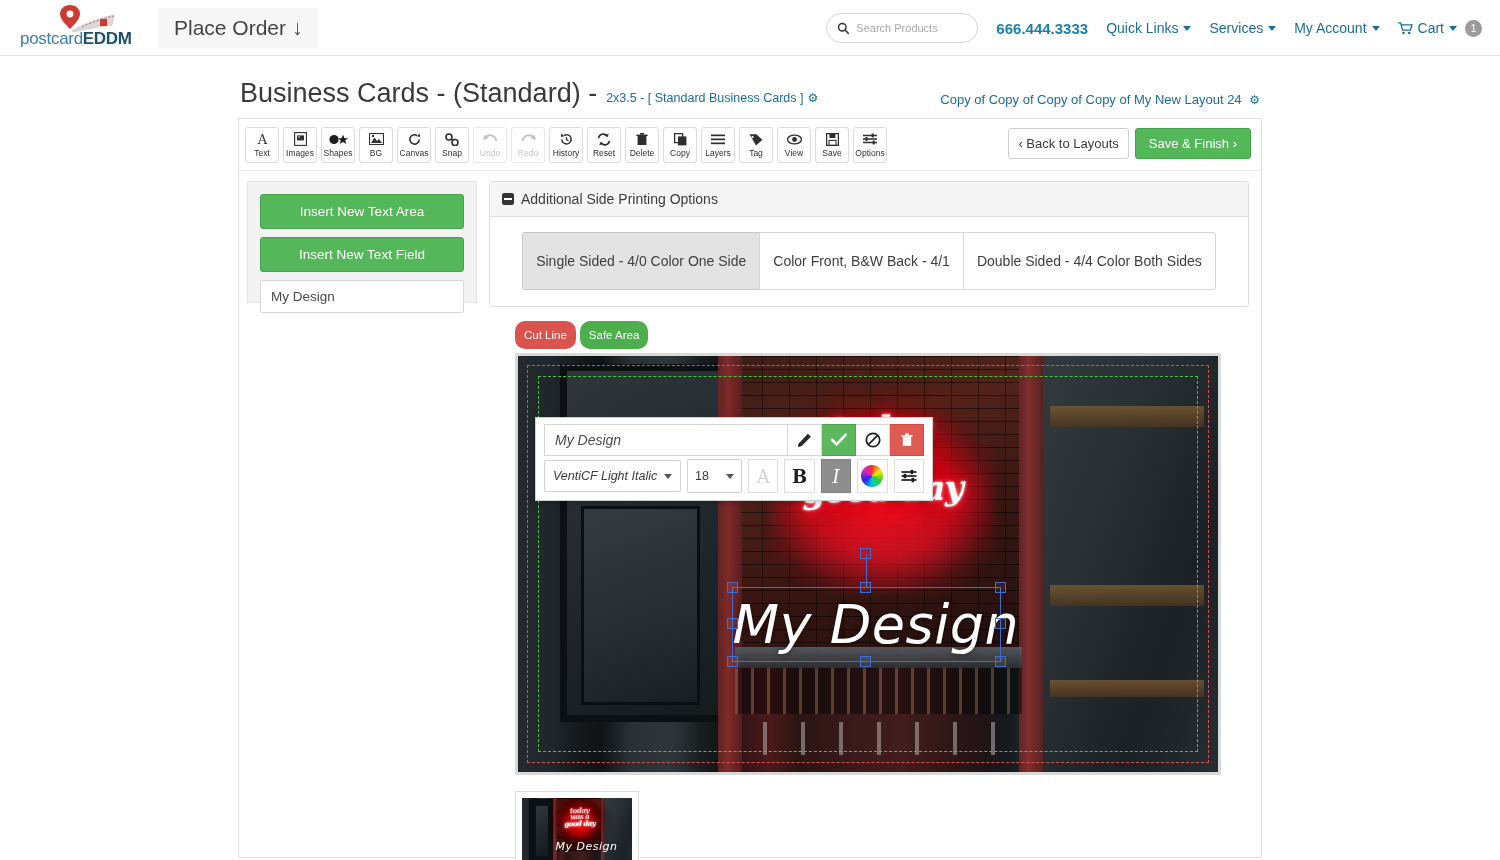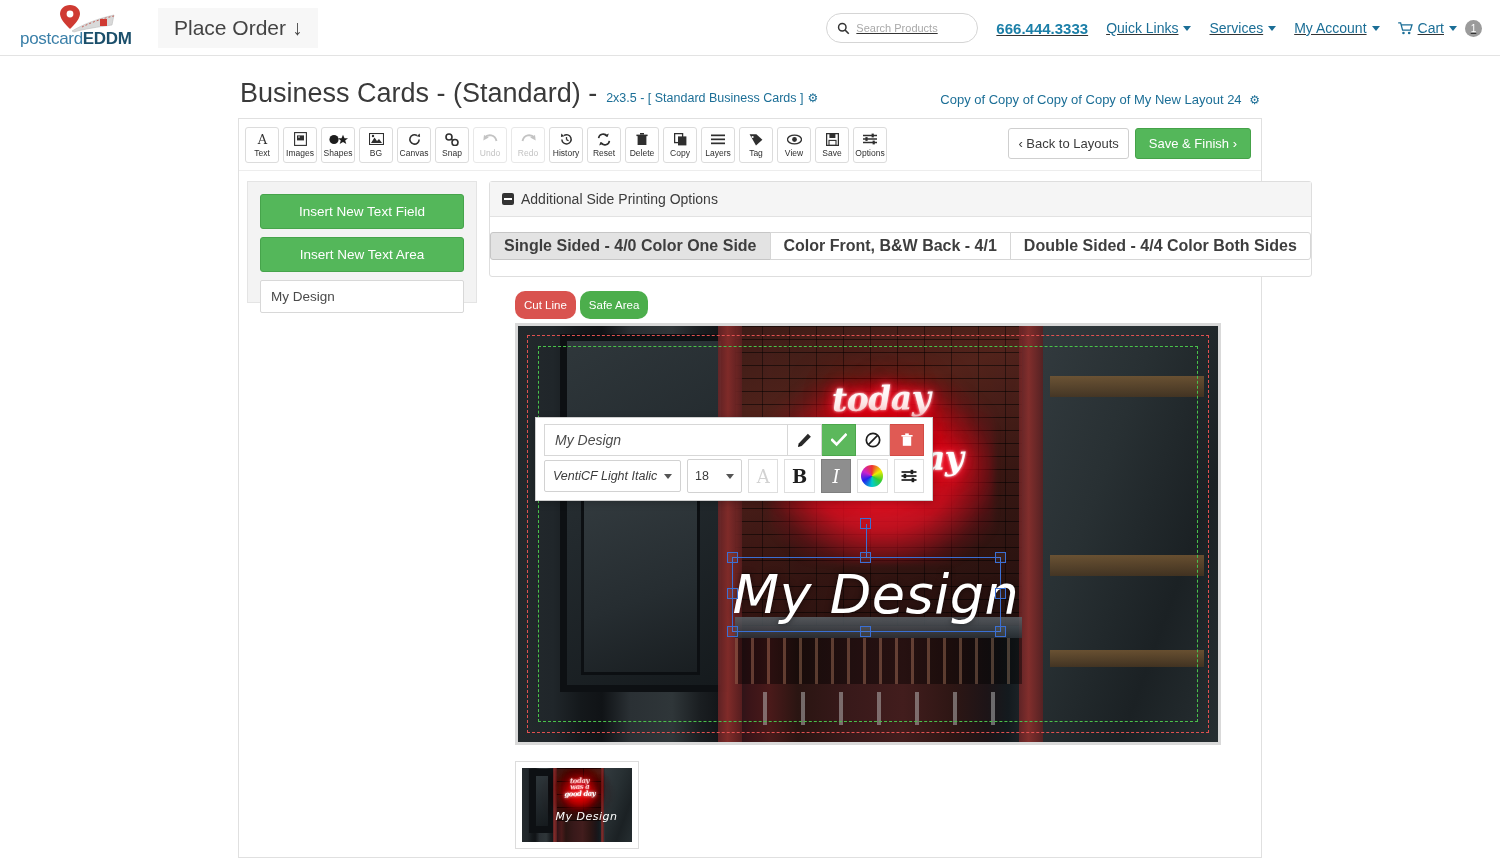--- a/index.html
+++ b/index.html
@@ -50,21 +50,20 @@
     font-weight: 400;
     white-space: nowrap;
   }
 
   .header-right {
     position: absolute;
     right: 18px; top: 0;
     height: 56px;
     display: flex; align-items: center;
     gap: 18px;
-    text-decoration: underline;
   }
   .search-box {
     width: 152px; height: 30px;
     border: 1px solid #d5d5d5;
     border-radius: 16px;
     display: flex; align-items: center;
     padding: 0 10px;
     background: #fff;
   }
   .search-box svg { flex: 0 0 auto; }
@@ -249,28 +248,27 @@
   }
   .collapse-icon::after {
     content: ""; position: absolute;
     left: 2px; top: 5px; width: 8px; height: 2px; background: #fff;
   }
   .panel-body { padding: 15px 0 16px 0; display: flex; justify-content: center; }
   .seg-group { display: flex; }
   .seg {
     border: 1px solid #d6d6d6;
     background: #fff;
-    font-size: 16px;
+    font-size: 14px;
     color: #3e3e3e;
-    padding: 4px 13px;
+    padding: 20px 13px;
     cursor: pointer;
     margin-left: -1px;
     white-space: nowrap;
     font-family: "Liberation Sans", sans-serif;
-    font-weight: bold;
   }
   .seg:first-child { margin-left: 0; border-radius: 3px 0 0 3px; }
   .seg:last-child { border-radius: 0 3px 3px 0; }
   .seg.active { background: #e3e3e3; border-color: #c6c6c6; }
 
   
   .badges { margin: 14px 0 4px 26px; display: flex; gap: 4px; }
   .badge {
     font-size: 11.5px; color: #fff;
     padding: 8px 9px;
@@ -796,22 +794,22 @@
 
     <div class="tb-right">
       <button class="btn-back">‹ Back to Layouts</button>
       <button class="btn-finish">Save &amp; Finish ›</button>
     </div>
   </div>
 
   <div class="editor-body">
 
     <div class="left-panel">
+      <div class="green-btn">Insert New Text Area</div>
       <div class="green-btn">Insert New Text Field</div>
-      <div class="green-btn">Insert New Text Area</div>
       <div class="layer-item">My Design</div>
     </div>
 
     <div class="right-col">
 
       <div class="panel">
         <div class="panel-head">
           <span class="collapse-icon"></span>
           <span>Additional Side Printing Options</span>
         </div>

